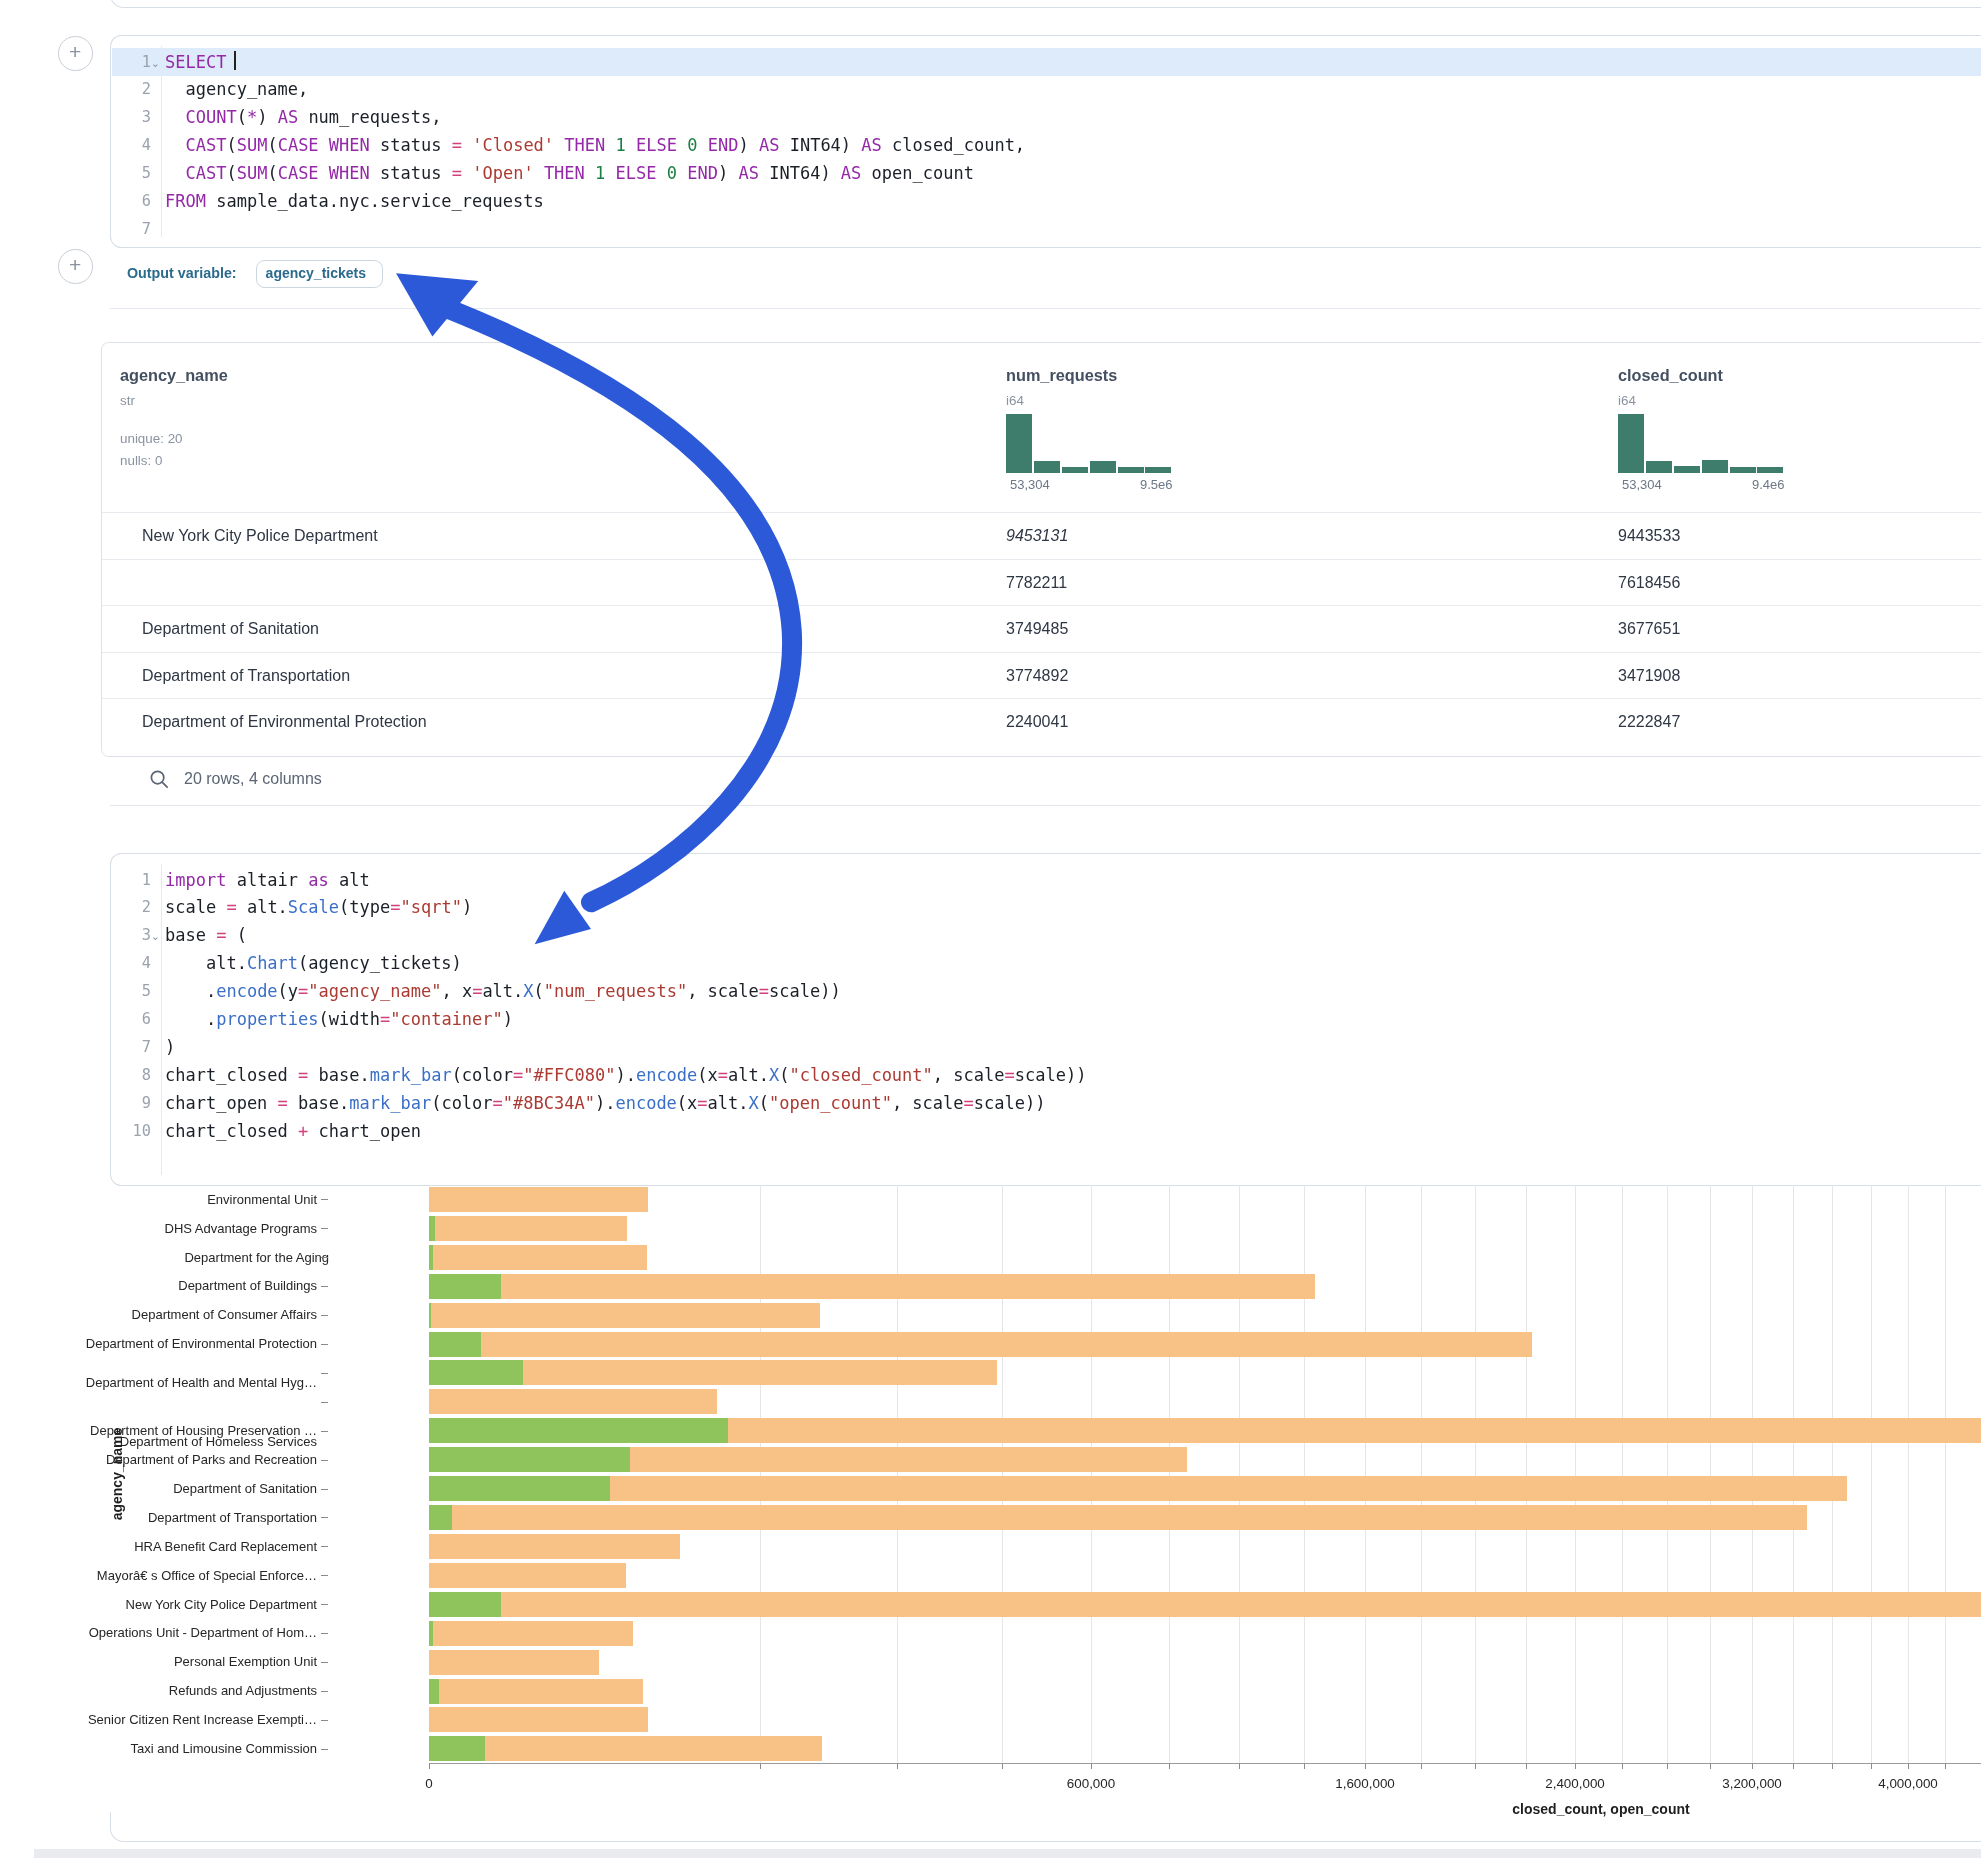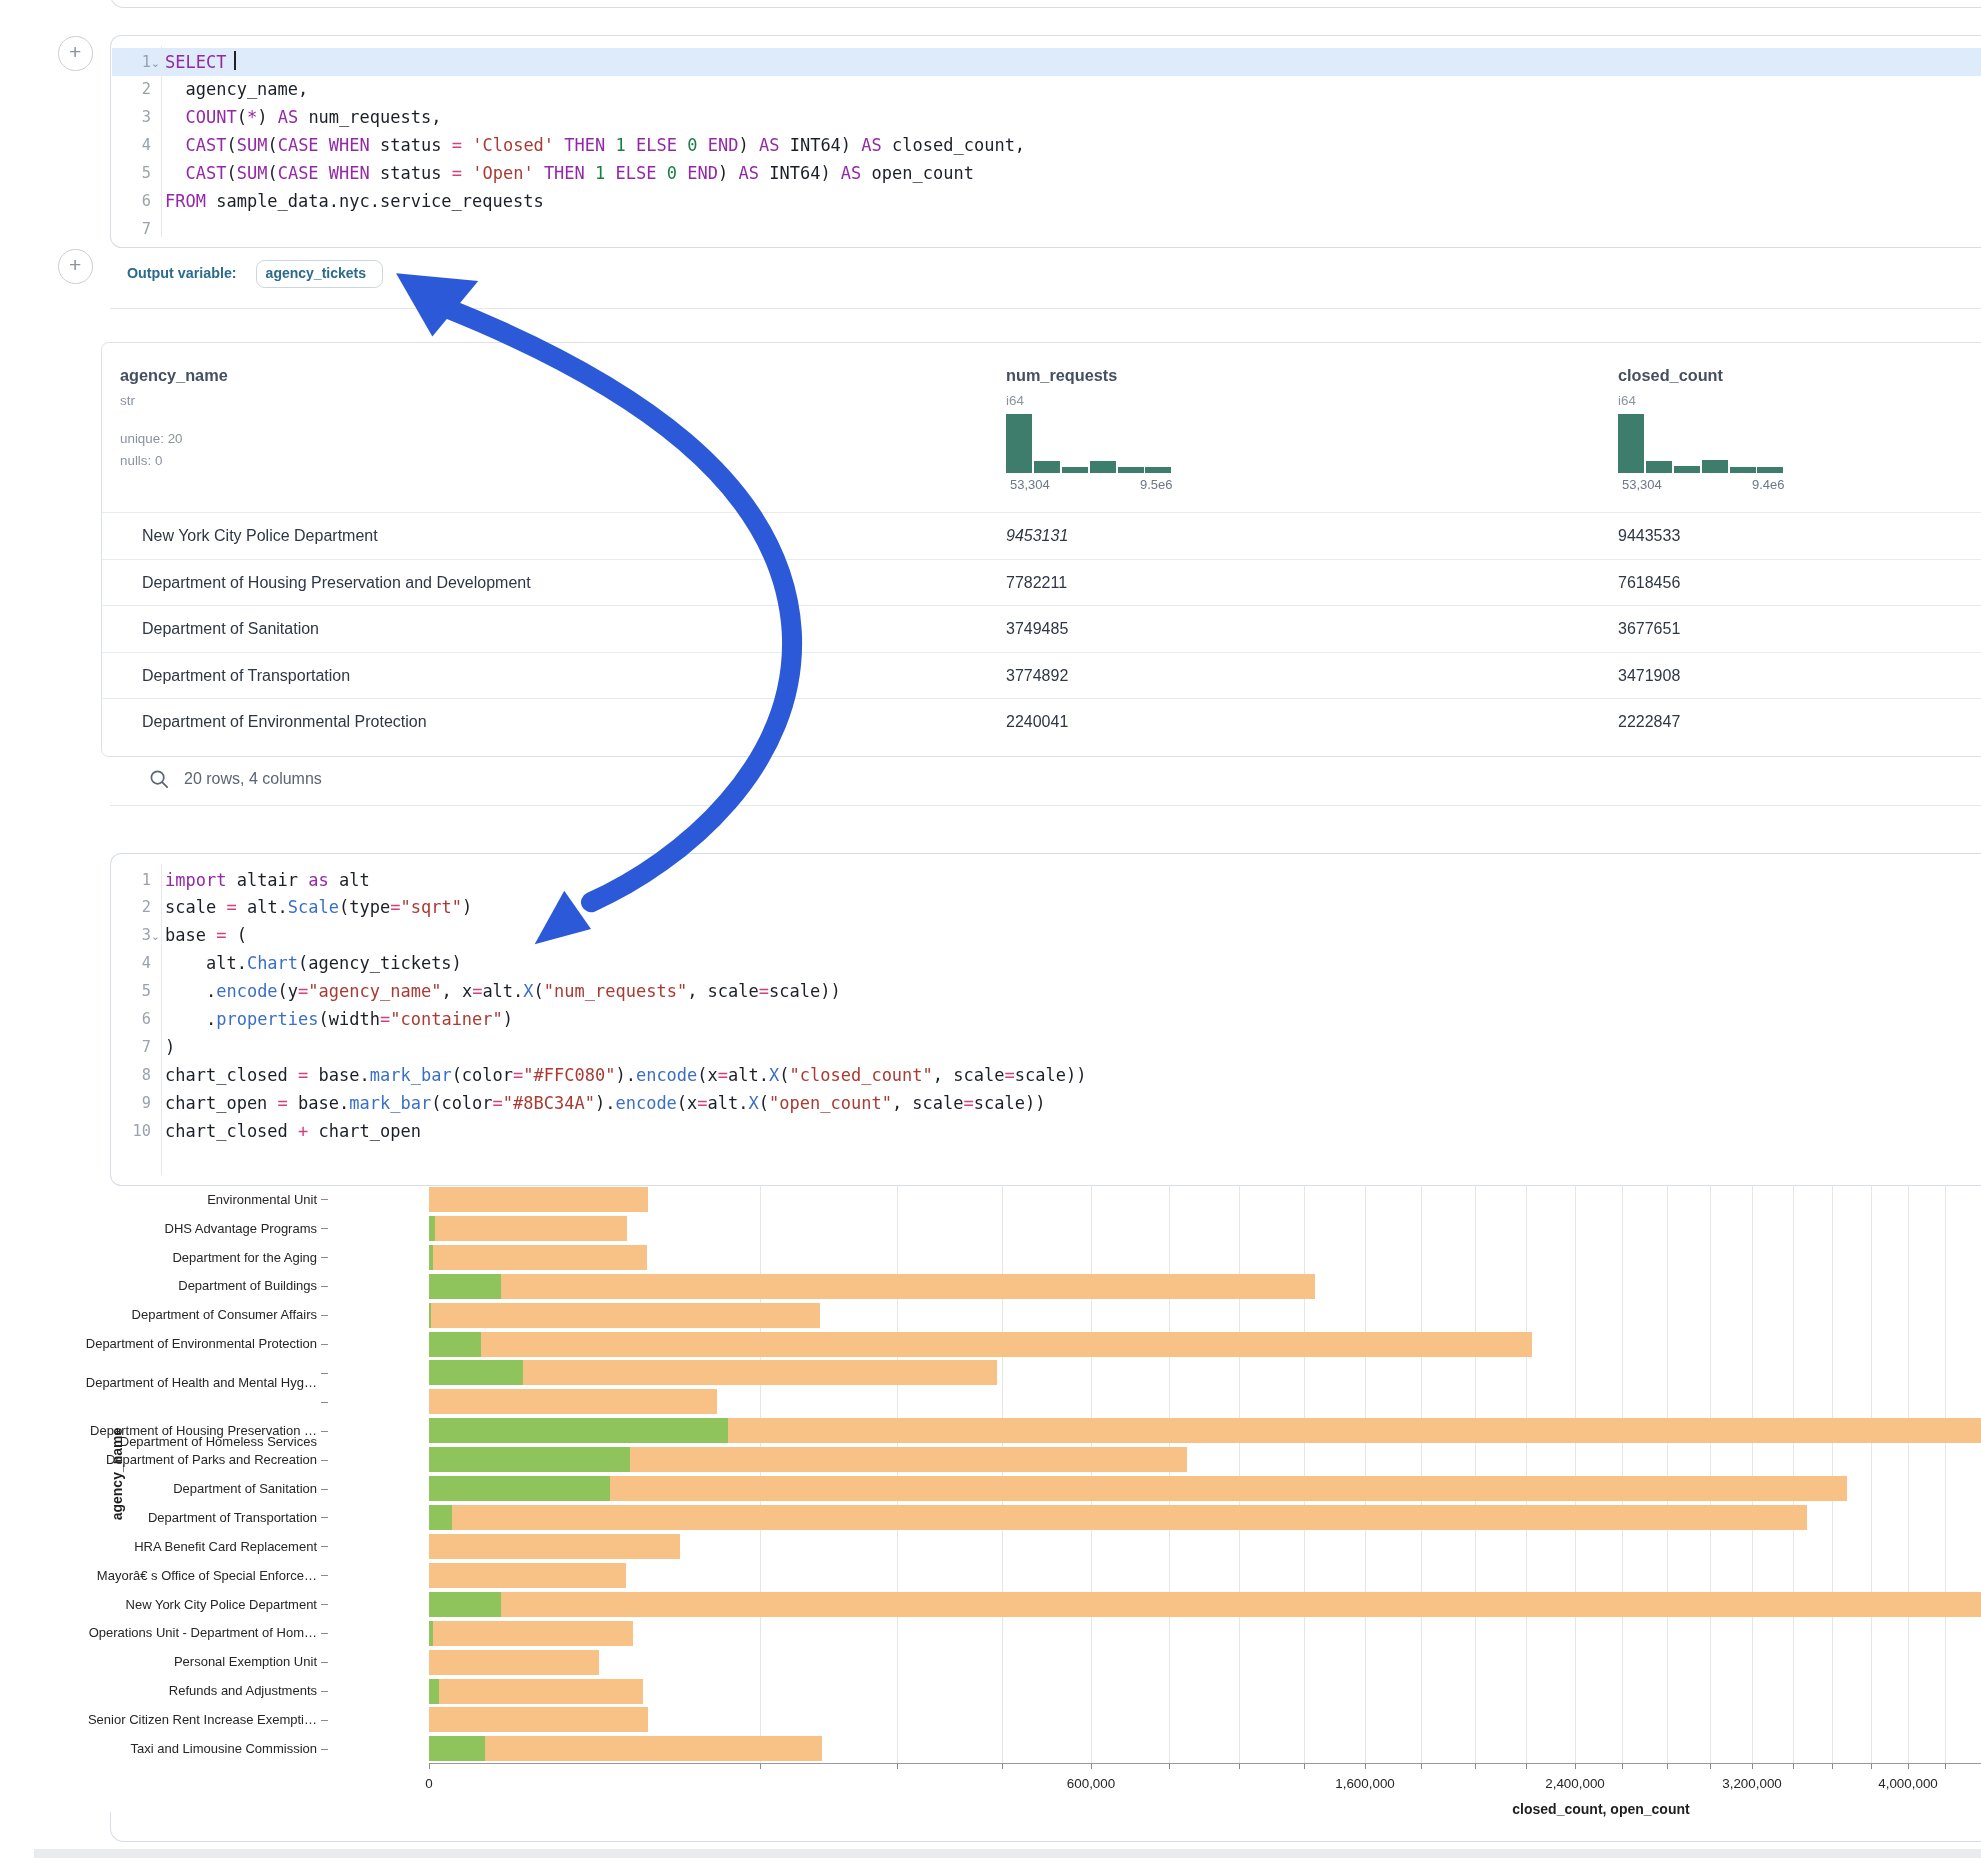--- a/index.html
+++ b/index.html
@@ -114,21 +114,20 @@
         <div class="bar" style="height:5.7px;background:#3e7c6c;"></div>
       </div>
       <div class="hist-range" style="left:1520px;top:134px;">53,304</div>
       <div class="hist-range" style="left:1650px;top:134px;">9.4e6</div>
       <div class="trow" style="top:169px;">
         <div class="tcell" style="left:40px;">New York City Police Department</div>
         <div class="tcell" style="left:904px;font-style:italic;">9453131</div>
         <div class="tcell" style="left:1516px;">9443533</div>
       </div>
       <div class="trow" style="top:216px;">
-        <div class="tcell" style="left:40px;">Department of Housing Preservation and Development</div>
         <div class="tcell" style="left:904px;">7782211</div>
         <div class="tcell" style="left:1516px;">7618456</div>
       </div>
       <div class="trow" style="top:262px;">
         <div class="tcell" style="left:40px;">Department of Sanitation</div>
         <div class="tcell" style="left:904px;">3749485</div>
         <div class="tcell" style="left:1516px;">3677651</div>
       </div>
       <div class="trow" style="top:309px;">
         <div class="tcell" style="left:40px;">Department of Transportation</div>
@@ -231,21 +230,21 @@
       <div class="xlab" style="left:1908px;top:593px;">4,000,000</div>
       <div class="cbar" style="left:429px;top:3.9px;width:219px;background:#F8C287;"></div>
       <div class="ylab" style="left:0;width:317px;top:8.7px;">Environmental Unit</div>
       <div class="ytick" style="left:321px;top:16.3px;"></div>
       <div class="cbar" style="left:429px;top:33px;width:198px;background:#F8C287;"></div>
       <div class="cbar" style="left:429px;top:33px;width:5.7px;background:#8FC45C;"></div>
       <div class="ylab" style="left:0;width:317px;top:38px;">DHS Advantage Programs</div>
       <div class="ytick" style="left:321px;top:45px;"></div>
       <div class="cbar" style="left:429px;top:62px;width:218px;background:#F8C287;"></div>
       <div class="cbar" style="left:429px;top:62px;width:4px;background:#8FC45C;"></div>
-      <div class="ylab" style="left:0;width:317px;top:67px;text-align:right;">Department for the Aging</div>
+      <div class="ylab" style="left:12px;width:317px;top:67px;text-align:right;">Department for the Aging</div>
       <div class="ytick" style="left:321px;top:74px;"></div>
       <div class="cbar" style="left:429px;top:91px;width:886px;background:#F8C287;"></div>
       <div class="cbar" style="left:429px;top:91px;width:72px;background:#8FC45C;"></div>
       <div class="ylab" style="left:0;width:317px;top:95px;">Department of Buildings</div>
       <div class="ytick" style="left:321px;top:103px;"></div>
       <div class="cbar" style="left:429px;top:120px;width:391px;background:#F8C287;"></div>
       <div class="cbar" style="left:429px;top:120px;width:2.3px;background:#8FC45C;"></div>
       <div class="ylab" style="left:0;width:317px;top:124px;">Department of Consumer Affairs</div>
       <div class="ytick" style="left:321px;top:132px;"></div>
       <div class="cbar" style="left:429px;top:149px;width:1103px;background:#F8C287;"></div>

